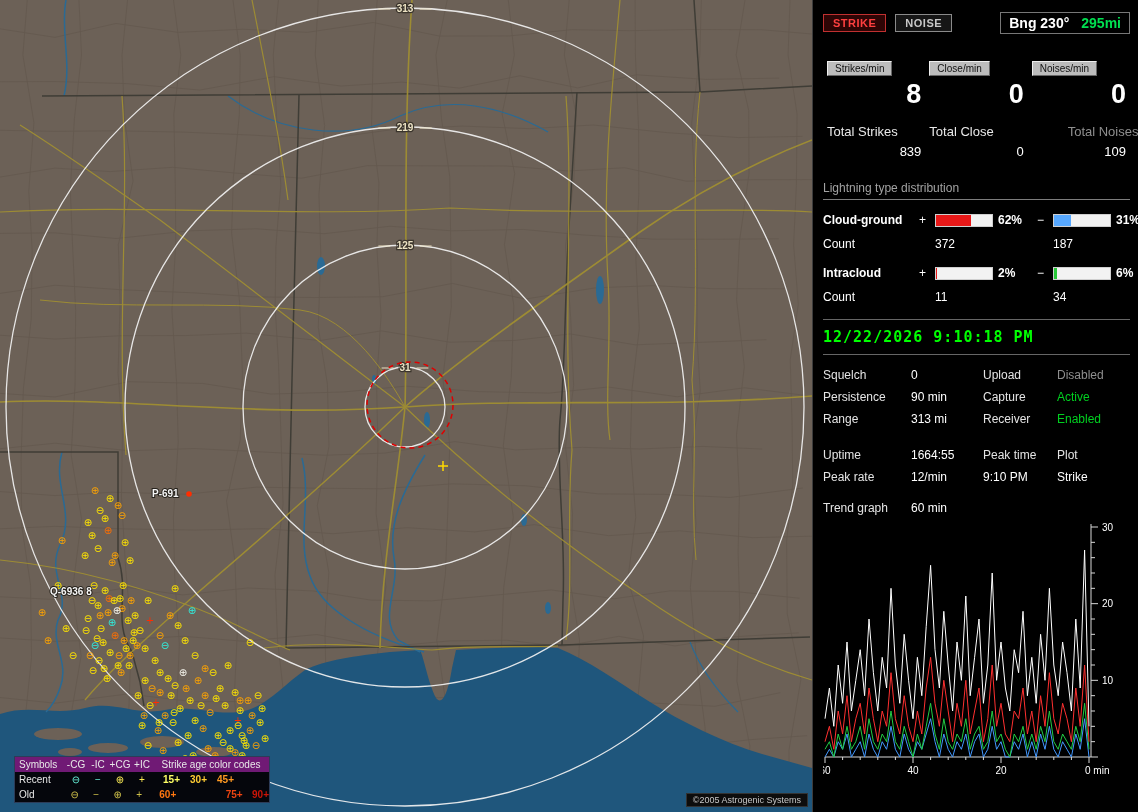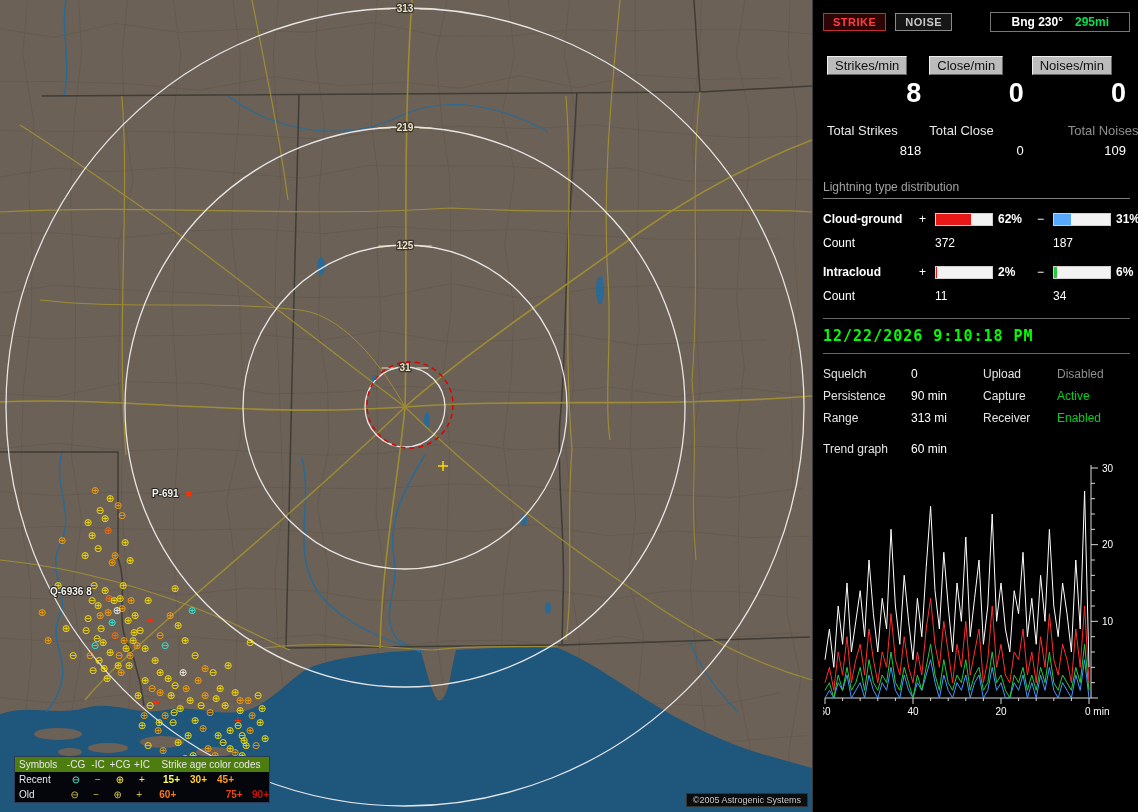--- a/index.html
+++ b/index.html
@@ -2,36 +2,36 @@
 <html><head>
 <meta charset="utf-8">
 <style>
   html,body{margin:0;padding:0;background:#000;}
   body{width:1138px;height:812px;overflow:hidden;font-family:"Liberation Sans",sans-serif;}
   .app{display:flex;width:1138px;height:812px;}
   
   .map-wrap{position:relative;width:812px;height:812px;background:#6c6157;flex:0 0 812px;}
   .legend{position:absolute;left:14px;bottom:9px;width:254px;font-size:10px;background:#05070e;border:1px solid #2c3c58;color:#e8e8e8;}
   .lg-row{display:flex;align-items:center;height:15px;background:#05060c;}
-  .lg-row.head{background:#4d7c0f;}
+  .lg-row.head{background:#701a75;}
   .lg-label{width:46px;padding-left:4px;}
   .lg-sym{width:22px;text-align:center;}
   .lg-age{width:27px;text-align:right;font-weight:bold;}
   .lg-agehead{flex:1;text-align:center;}
   .copyright{position:absolute;right:4px;bottom:5px;background:#0d0d0d;color:#c8c8c8;font-size:9px;padding:1px 6px;border:1px solid #333;}
   
   .panel{width:326px;height:812px;background:#000;color:#fff;border-left:1px solid #3c3c3c;box-sizing:border-box;padding:12px 8px 0 10px;}
   .hdr-row{display:flex;align-items:center;}
   .btn{font-size:11px;font-weight:bold;padding:2px 9px;letter-spacing:.5px;}
   .btn.strike{color:#ff4040;border:1px solid #c03030;background:#2e0505;}
   .btn.noise{color:#c8c8c8;border:1px solid #8a8a8a;background:#161616;margin-left:9px;}
-  .bng{margin-left:auto;border:1px solid #777;background:#000;padding:2px 20px;font-weight:bold;font-size:12px;display:flex;gap:12px;white-space:nowrap;}
+  .bng{margin-left:auto;border:1px solid #777;background:#000;padding:2px 8px;font-weight:bold;font-size:14px;display:flex;gap:12px;white-space:nowrap;}
   .stats-row{display:flex;margin-top:24px;}
   .stat-col{flex:1;padding:0 4px;min-width:0;}
-  .stat-btn{display:inline-block;font-size:13px;background:#bcbcbc;color:#101010;border:1px solid;border-color:#eee #666 #666 #eee;padding:1px 7px;white-space:nowrap;}
+  .stat-btn{display:inline-block;font-size:10px;background:#bcbcbc;color:#101010;border:1px solid;border-color:#eee #666 #666 #eee;padding:1px 7px;white-space:nowrap;}
   .stat-big{font-size:27px;font-weight:bold;text-align:right;margin-top:5px;line-height:1;}
   .stat-total-label{font-size:13px;margin-top:16px;white-space:nowrap;color:#e8e8e8;}
   .stat-total{font-size:13px;text-align:right;margin-top:5px;}
   .dist-title{margin-top:22px;color:#a2a2a2;font-size:12px;border-bottom:1px solid #7d7d7d;padding-bottom:4px;}
   .dist-grid{display:grid;grid-template-columns:96px 16px 58px 44px 16px 58px 1fr;row-gap:10px;align-items:center;margin-top:13px;font-size:12px;}
   .dist-grid + .dist-grid{margin-top:15px;}
   .g-name{font-weight:bold;}
   .bar{height:11px;border:1px solid #cfcfcf;background:#f2f2f2;position:relative;display:block;}
   .bar-fill{position:absolute;left:0;top:0;bottom:0;width:0;}
   .g-pct{font-weight:bold;padding-left:5px;}
@@ -357,21 +357,21 @@
         <span>Bng 230°</span>
         <span style="color: rgb(0, 224, 80);">295mi</span>
       </div>
     </div>
 
     <div class="stats-row">
       <div class="stat-col">
         <span class="stat-btn">Strikes/min</span>
         <div class="stat-big">8</div>
         <div class="stat-total-label" style="color: rgb(232, 232, 232);">Total Strikes</div>
-        <div class="stat-total">818</div>
+        <div class="stat-total">839</div>
       </div>
       <div class="stat-col">
         <span class="stat-btn">Close/min</span>
         <div class="stat-big">0</div>
         <div class="stat-total-label" style="color: rgb(232, 232, 232);">Total Close</div>
         <div class="stat-total">0</div>
       </div>
       <div class="stat-col">
         <span class="stat-btn">Noises/min</span>
         <div class="stat-big">0</div>
@@ -428,20 +428,30 @@
       <span class="lbl">Persistence</span>
       <span class="val">90 min</span>
       <span class="lbl">Capture</span>
       <span class="val" style="color: rgb(0, 208, 32);">Active</span>
       <span class="lbl">Range</span>
       <span class="val">313 mi</span>
       <span class="lbl">Receiver</span>
       <span class="val" style="color: rgb(0, 208, 32);">Enabled</span>
     </div>
 
+    <div class="info">
+      <span class="lbl">Uptime</span>
+      <span class="val">1664:55</span>
+      <span class="lbl">Peak time</span>
+      <span class="lbl">Plot</span>
+      <span class="lbl">Peak rate</span>
+      <span class="val">12/min</span>
+      <span class="val">9:10 PM</span>
+      <span class="val">Strike</span>
+    </div>
 
     <div class="trend-row">
       <span class="lbl">Trend graph</span>
       <span class="val">60 min</span>
     </div>
 
     <svg id="trend-svg" width="318" height="270" font-family="Liberation Sans, sans-serif">
         <line x1="268" y1="5" x2="268" y2="238" stroke="#d8d8d8" stroke-width="1"></line>
         <line x1="2" y1="238" x2="268" y2="238" stroke="#d8d8d8" stroke-width="1"></line>
         <line x1="268" y1="238" x2="275" y2="238" stroke="#d8d8d8" stroke-width="1"></line>

